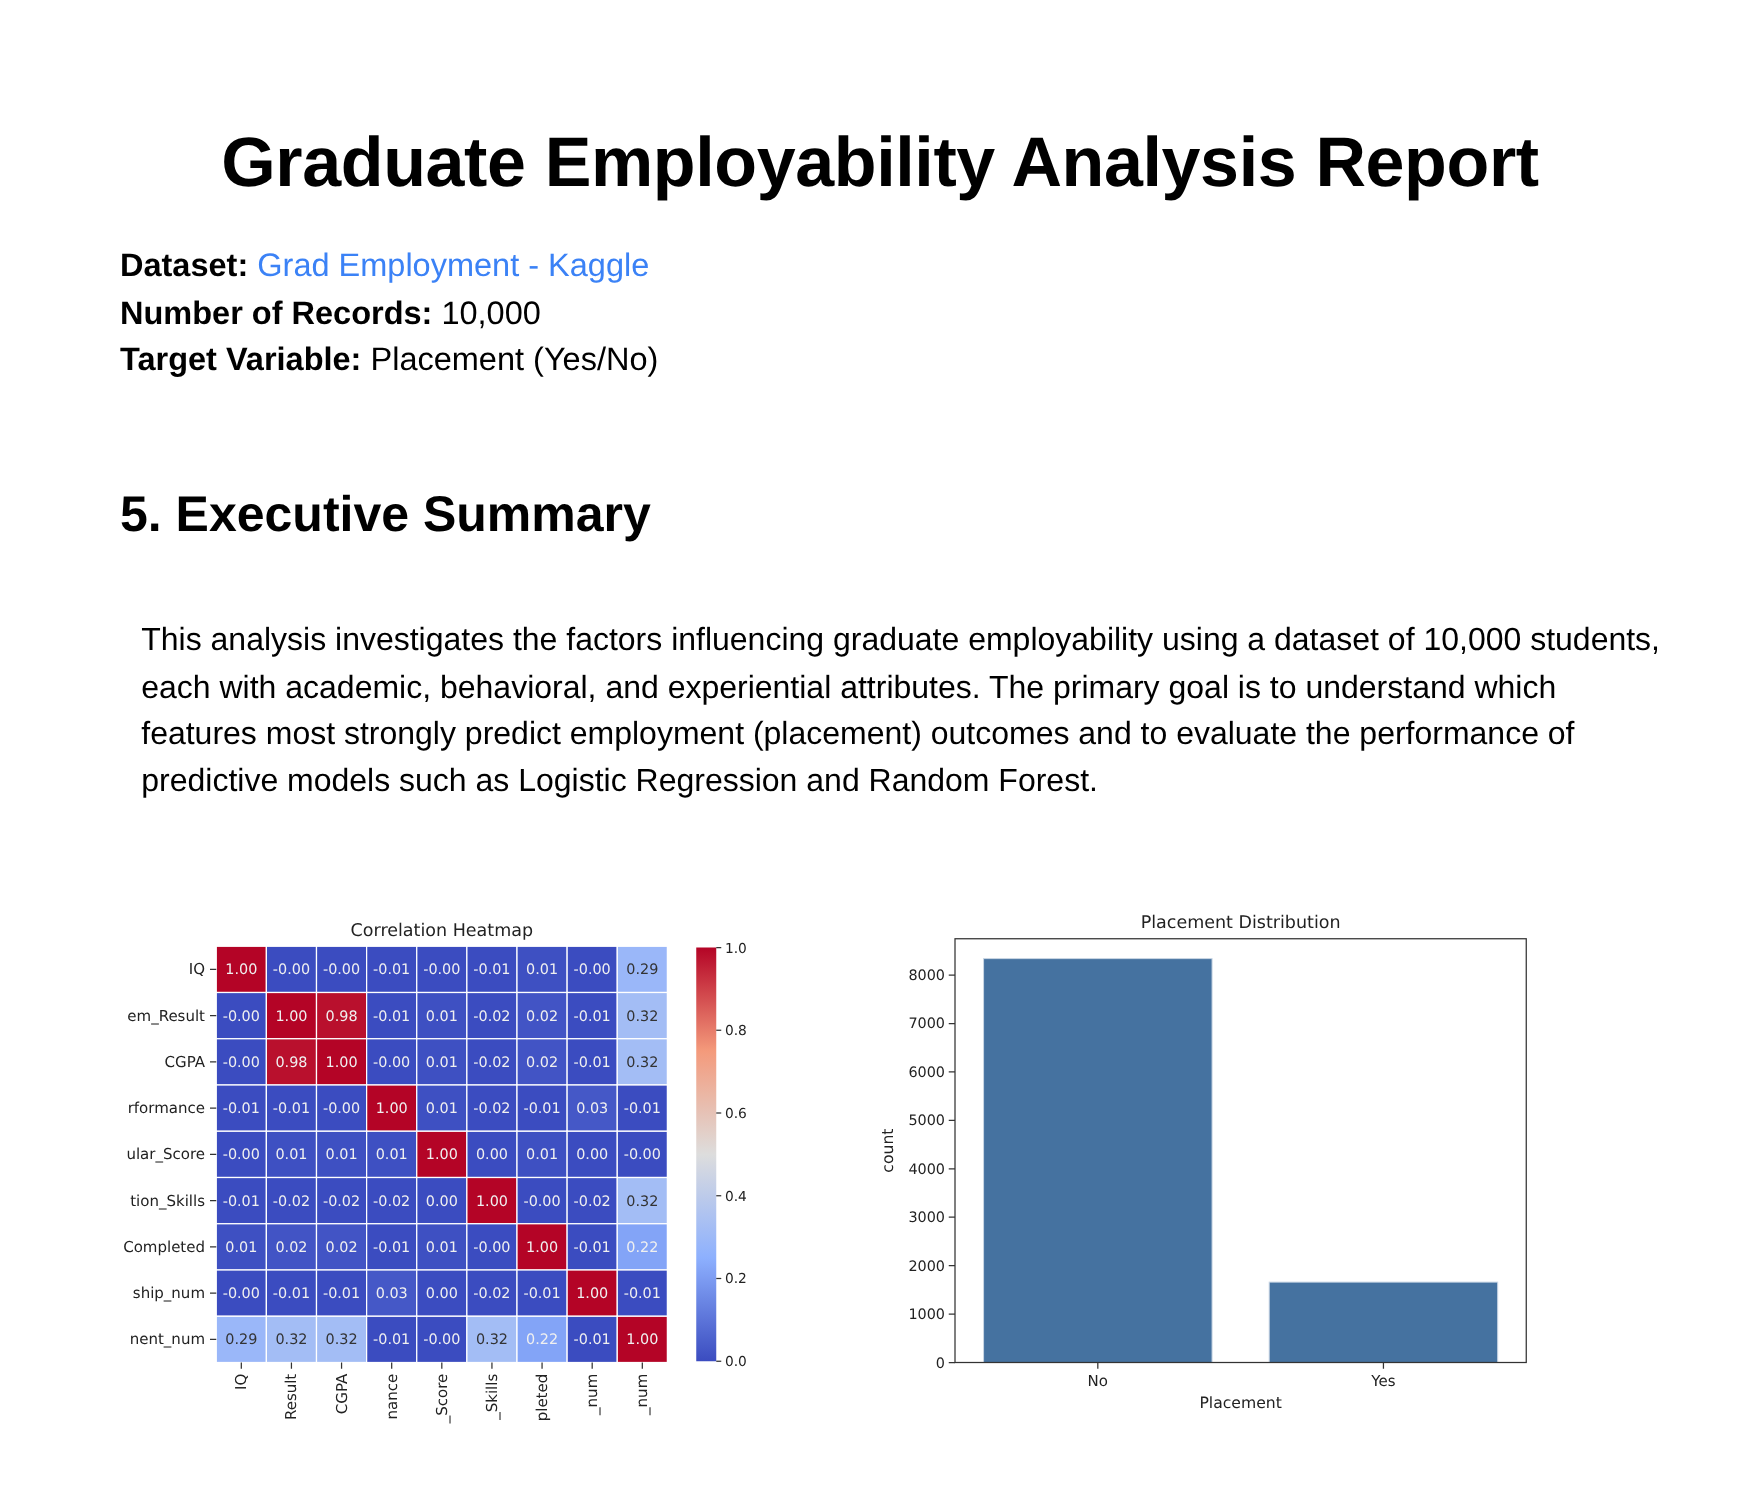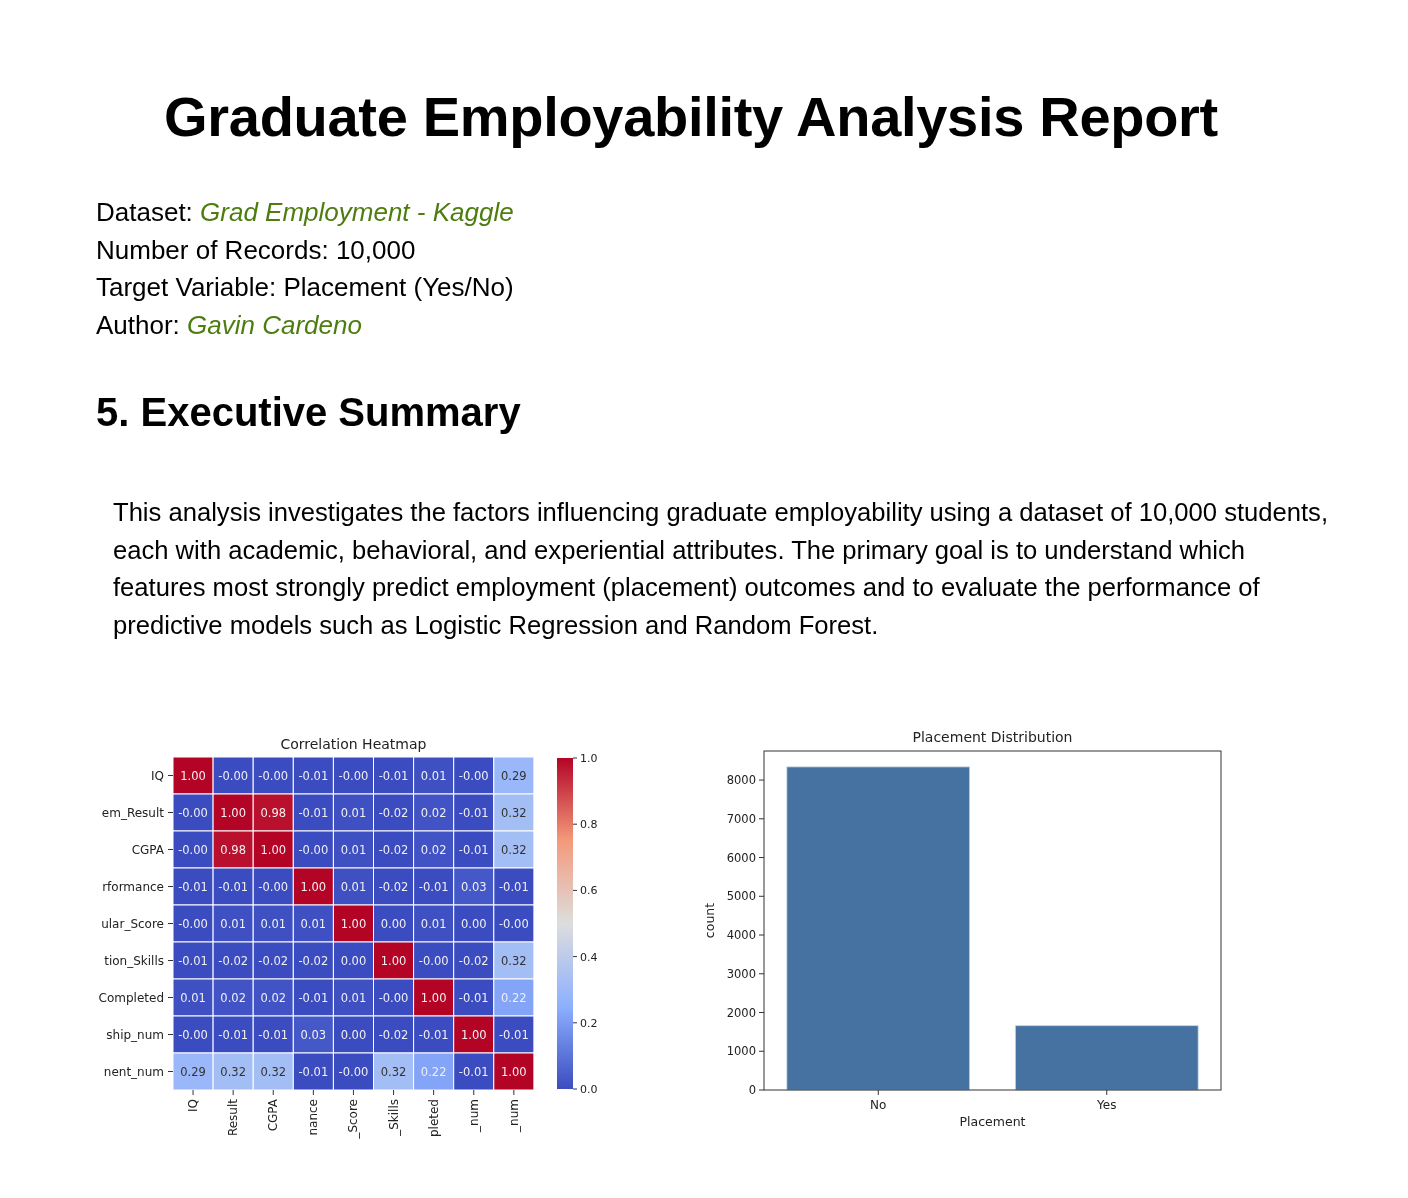--- a/index.html
+++ b/index.html
@@ -1,23 +1,23 @@
 <!DOCTYPE html>
 <html><head>
 <meta charset="utf-8">
 <style>
   html, body { margin: 0; padding: 0; background: #ffffff; }
   body { width: 1408px; height: 1198px; position: relative; overflow: hidden;
          font-family: "Liberation Sans", sans-serif; color: #000; }
   .title { position: absolute; left: 0; width: 1382px; top: 84px; text-align: center;
-           font-size: 56px; font-weight: bold; letter-spacing: -0.3px; margin: 0; }
+           font-size: 56px; font-weight: bold; letter-spacing: -0.3px; margin: 13px; }
   .meta { position: absolute; left: 96px; top: 194px; font-size: 26px; line-height: 37.5px; }
   .meta .row { white-space: nowrap; }
-  .meta b { font-weight: normal; }
-  .meta a { color: #4d7c0f; text-decoration: none; font-style: italic; }
+  .meta b { font-weight: bold; }
+  .meta a { color: #3b82f6; text-decoration: none; }
   .h2 { position: absolute; left: 96px; top: 390px; font-size: 40px; font-weight: bold; margin: 0; }
   .para { position: absolute; left: 96px; top: 477px; width: 1215px; font-size: 25.6px;
           line-height: 37.5px; margin: 17px; }
   svg text { font-family: "DejaVu Sans", sans-serif; }
   .chart { position: absolute; }
 </style>
 </head>
 <body>
 
 <h1 class="title">Graduate Employability Analysis Report</h1>
@@ -27,24 +27,20 @@
     <b>Dataset:</b>
     <a>Grad Employment - Kaggle</a>
   </div>
   <div class="row">
     <b>Number of Records:</b>
     <span>10,000</span>
   </div>
   <div class="row">
     <b>Target Variable:</b>
     <span>Placement (Yes/No)</span>
-  </div>
-  <div class="row">
-    <b>Author:</b>
-    <a>Gavin Cardeno</a>
   </div>
 </div>
 
 <h2 class="h2">5. Executive Summary</h2>
 
 <p class="para">This analysis investigates the factors influencing graduate employability using a dataset of 10,000 students, each with academic, behavioral, and experiential attributes. The primary goal is to understand which features most strongly predict employment (placement) outcomes and to evaluate the performance of predictive models such as Logistic Regression and Random Forest.</p>
 
 <svg class="chart" id="heatmap" style="left:95px; top:728px;" width="540" height="420" viewBox="95 728 540 420">
     <text x="353.45000000000005" y="749" text-anchor="middle" font-size="14" fill="#222">Correlation Heatmap</text>
     <g>

